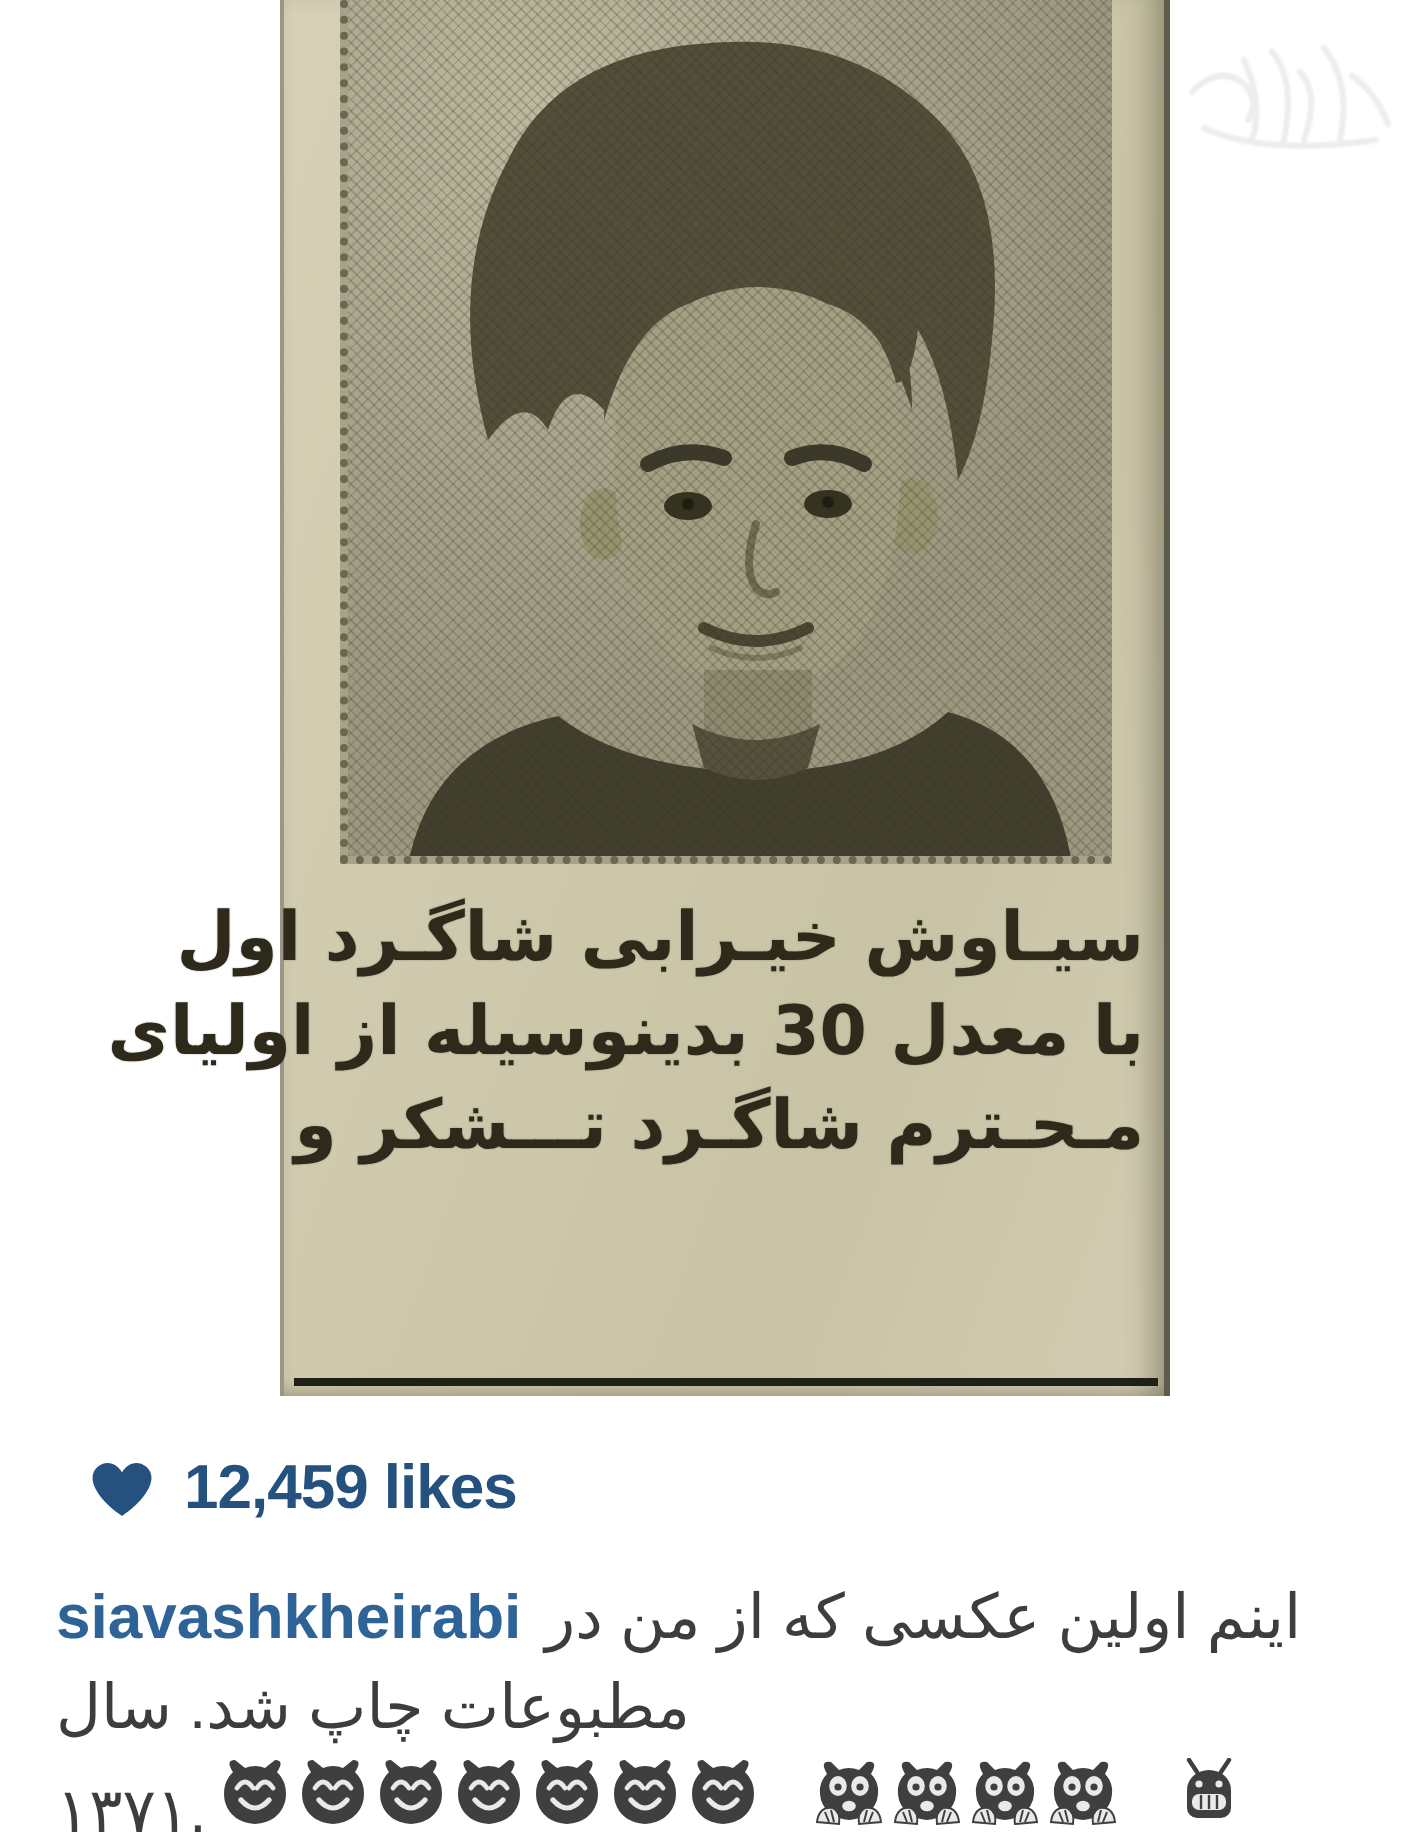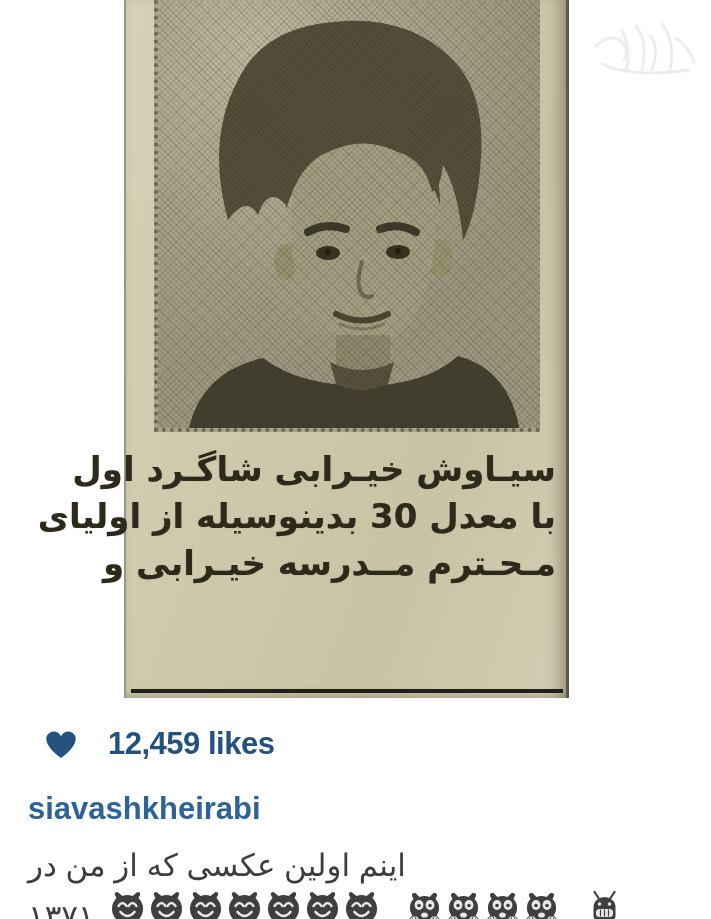--- a/index.html
+++ b/index.html
@@ -3,21 +3,21 @@
 <meta charset="utf-8">
 <style>
   html,body{margin:0;padding:0;background:#ffffff;}
   #screen{
     position:relative;width:711px;height:919px;background:#ffffff;
     overflow:hidden;font-family:"Liberation Sans","DejaVu Sans",sans-serif;
   }
 
   
   .clipping{
-    position:absolute;left:124px;top:0;width:440px;height:698px;
+    position:absolute;left:140px;top:0;width:440px;height:698px;
     background:linear-gradient(110deg,#d6d0b6 0%,#cfc9ad 35%,#c9c3a6 70%,#d2ccb2 100%);
     border-left:2px solid #9a9786;
     border-right:3px solid #5d5c4c;
     box-shadow:inset -14px 0 14px -8px rgba(90,88,64,.45), inset 0 -6px 8px -4px rgba(90,88,64,.35);
   }
   .clip-bottom-rule{
     position:absolute;left:5px;right:3px;bottom:5px;height:4px;background:#20201a;
   }
   .halftone-photo{
     position:relative;margin-left:28px;width:386px;height:432px;
@@ -40,28 +40,28 @@
     text-shadow:0 0 1px rgba(46,42,27,.35);
   }
   .news-line{text-align:center;white-space:nowrap;}
   .news-line.last{text-align:left;}
 
   
   .smudge{position:absolute;left:592px;top:12px;opacity:.55;filter:blur(.6px);}
 
   
   .likes-row{
-    position:absolute;left:44px;top:726px;display:flex;align-items:center;gap:30px;
+    position:absolute;left:44px;top:726px;display:flex;align-items:center;gap:14px;
     cursor:pointer;
   }
   .likes-row .heart{width:34px;height:32px;display:block;}
   .likes-label{font-size:31px;font-weight:bold;letter-spacing:-.5px;}
 
   .caption{position:absolute;left:28px;top:786px;width:668px;color:#3d3d3d;}
-  .cap-line1{display:flex;align-items:flex-start;gap:12px;flex-direction:column;}
+  .cap-line1{display:flex;align-items:center;gap:12px;}
   .username{font-size:31px;font-weight:bold;cursor:pointer;}
   .fa{font-family:Liberation Sans, sans-serif;font-size:31px;}
   .cap-line{line-height:45px;white-space:nowrap;}
   .cap-line3{display:flex;align-items:center;margin-top:3px;}
   .emoji-group{display:inline-flex;margin-left:6px;}
   .emoji-group + .emoji-group{margin-left:24px;}
   .emoji-group svg{width:37px;height:34px;margin-right:2px;}
 </style>
 </head>
 <body>
@@ -142,38 +142,39 @@
 
         <path d="M30,432 Q42,372 105,358 Q140,385 205,386 Q268,385 300,356 Q352,370 362,432 Z" fill="#433f2e"></path>
         <path d="M172,362 q32,16 64,0 l-6,22 q-26,12 -52,0 Z" fill="#55513c"></path>
       </svg>
       <div class="hatch"></div>
     </div>
 
     <div class="news-text">
       <div class="news-line">سیـاوش خیـرابی شاگـرد اول</div>
       <div class="news-line">با معدل 30 بدینوسیله از اولیای</div>
-      <div class="news-line">مـحـترم مــدرسه خیـرابی و</div>
+      <div class="news-line">مـحـترم شاگـرد تـــشکر و</div>
     </div>
 
     <div class="clip-bottom-rule"></div>
   </div>
 
   <div class="likes-row">
     <svg class="heart" viewBox="0 0 34 32">
       <path d="M17,30 C4,21 -1.5,10.5 5,5.2 C9.6,1.6 14.8,4 17,8.2 C19.2,4 24.4,1.6 29,5.2 C35.5,10.5 30,21 17,30 Z" fill="#24517e"></path>
     </svg>
     <span class="likes-label" id="likes-label" style="color: rgb(36, 81, 126);">12,459 likes</span>
   </div>
 
   <div class="caption">
     <div class="cap-line cap-line1">
       <span class="username" id="username" style="color: rgb(46, 99, 151);">siavashkheirabi</span>
       <span class="fa">اینم اولین عکسی که از من در</span>
     </div>
+    <div class="cap-line fa">مطبوعات چاپ شد. سال</div>
     <div class="cap-line cap-line3">
       <span class="fa">۱۳۷۱.</span>
       <span id="emoji-row"><span class="emoji-group">
             <svg viewBox="0 0 36 34">
               <use href="#cat-grin-emoji"></use>
             </svg>
             <svg viewBox="0 0 36 34">
               <use href="#cat-grin-emoji"></use>
             </svg>
             <svg viewBox="0 0 36 34">

